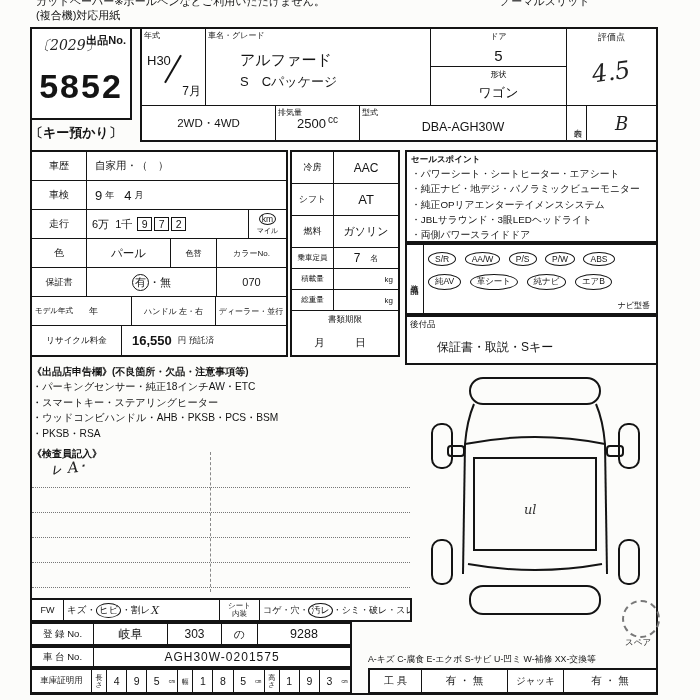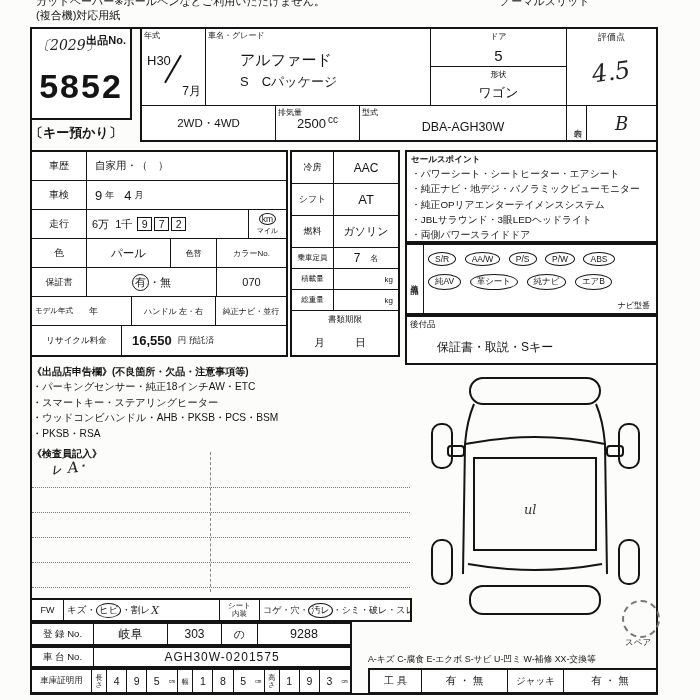--- a/index.html
+++ b/index.html
@@ -285,21 +285,21 @@
     </div>
     <div class="row lt-row">
       <div class="c" id="modelYearCell">
         <span>モデル年式</span>
         <span id="myU">年</span>
       </div>
       <div class="c" id="handleCell">
           <span>ハンドル 左・右</span>
         </div>
       <div class="c" id="dealerCell">
-          <span>純正ナビ・並行</span>
+          <span>ディーラー・並行</span>
         </div>
     </div>
     <div class="row lt-row">
       <div class="c" id="recyLbl">
           <span>リサイクル料金</span>
         </div>
       <div class="c" id="recyVal">
         <span id="recyNum">16,550</span>
         <span id="recySuf">円 預託済</span>
       </div>

